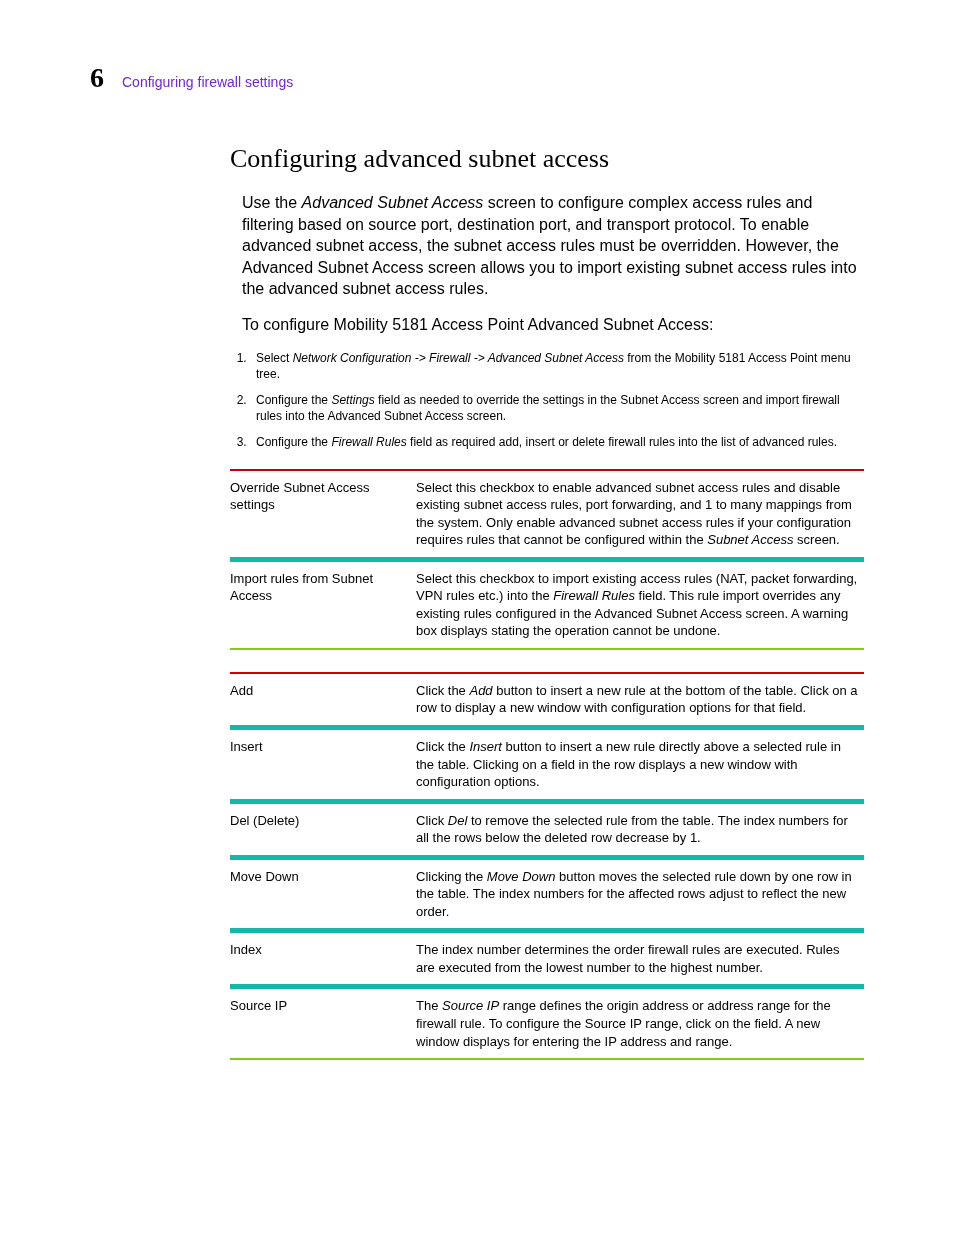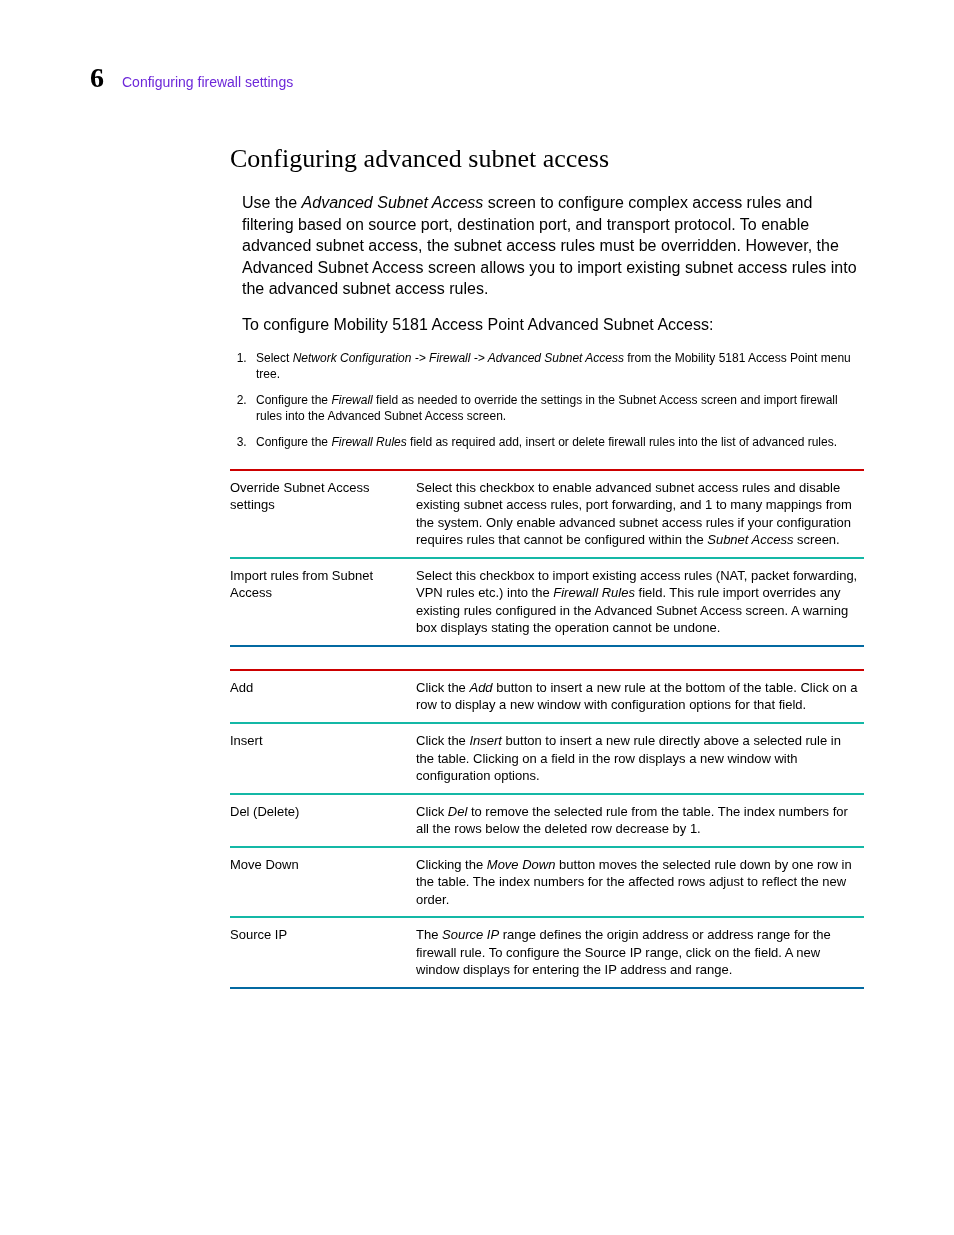--- a/index.html
+++ b/index.html
@@ -62,24 +62,24 @@
     font-size: 13px;
     line-height: 1.35;
     margin-top: 8px;
   }
   table.def-table.with-top-rule {
     border-top: 2px solid #cc0000;
   }
   table.def-table td {
     vertical-align: top;
     padding: 8px 6px 8px 0;
-    border-bottom: 2px solid #14b8a6;
+    border-bottom: 5px solid #14b8a6;
   }
   table.def-table tr:last-child td {
-    border-bottom: 2px solid #0369a1;
+    border-bottom: 2px solid #84cc16;
   }
   table.def-table td.term {
     width: 170px;
     padding-right: 16px;
   }
   .spacer {
     height: 14px;
   }
 </style>
 </head>
@@ -100,21 +100,21 @@
       Use the <span class="it">Advanced Subnet Access</span> screen to configure complex access rules and filtering based on source port, destination port, and transport protocol. To enable advanced subnet access, the subnet access rules must be overridden. However, the Advanced Subnet Access screen allows you to import existing subnet access rules into the advanced subnet access rules.
     </p>
 
     <p class="body">To configure Mobility 5181 Access Point Advanced Subnet Access:</p>
 
     <ol class="steps">
       <li>
         Select <span class="it">Network Configuration -&gt; Firewall -&gt; Advanced Subnet Access</span> from the Mobility 5181 Access Point menu tree.
       </li>
       <li>
-        Configure the <span class="it">Firewall</span> field as needed to override the settings in the Subnet Access screen and import firewall rules into the Advanced Subnet Access screen.
+        Configure the <span class="it">Settings</span> field as needed to override the settings in the Subnet Access screen and import firewall rules into the Advanced Subnet Access screen.
       </li>
       <li>
         Configure the <span class="it">Firewall Rules</span> field as required add, insert or delete firewall rules into the list of advanced rules.
       </li>
     </ol>
 
     <table class="def-table with-top-rule">
       <tbody>
           <tr>
         <td class="term">Override Subnet Access settings</td>
@@ -153,20 +153,24 @@
           Click <span class="it">Del</span> to remove the selected rule from the table. The index numbers for all the rows below the deleted row decrease by 1.
         </td>
       </tr>
       <tr>
         <td class="term">Move Down</td>
         <td>
           Clicking the <span class="it">Move Down</span> button moves the selected rule down by one row in the table. The index numbers for the affected rows adjust to reflect the new order.
         </td>
       </tr>
       <tr>
+        <td class="term">Index</td>
+        <td>The index number determines the order firewall rules are executed. Rules are executed from the lowest number to the highest number.</td>
+      </tr>
+      <tr>
         <td class="term">Source IP</td>
         <td>
           The <span class="it">Source IP</span> range defines the origin address or address range for the firewall rule. To configure the Source IP range, click on the field. A new window displays for entering the IP address and range.
         </td>
       </tr>
     </tbody>
       </table>
 
   </div>
 </div>

